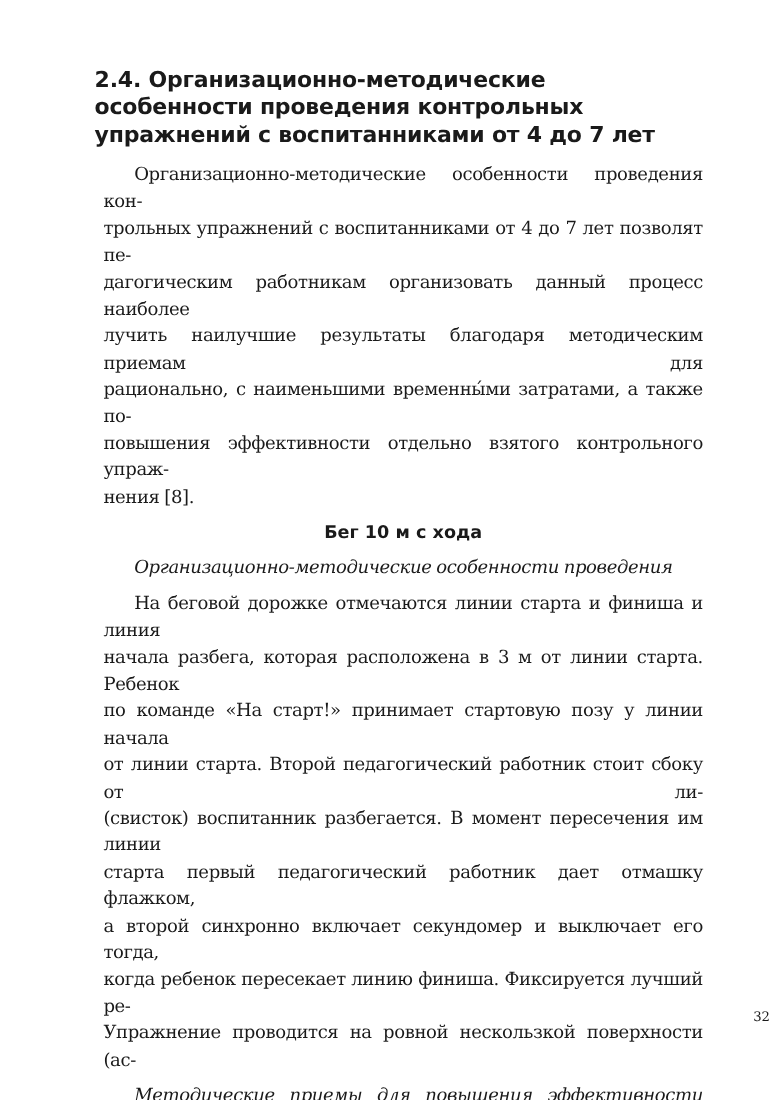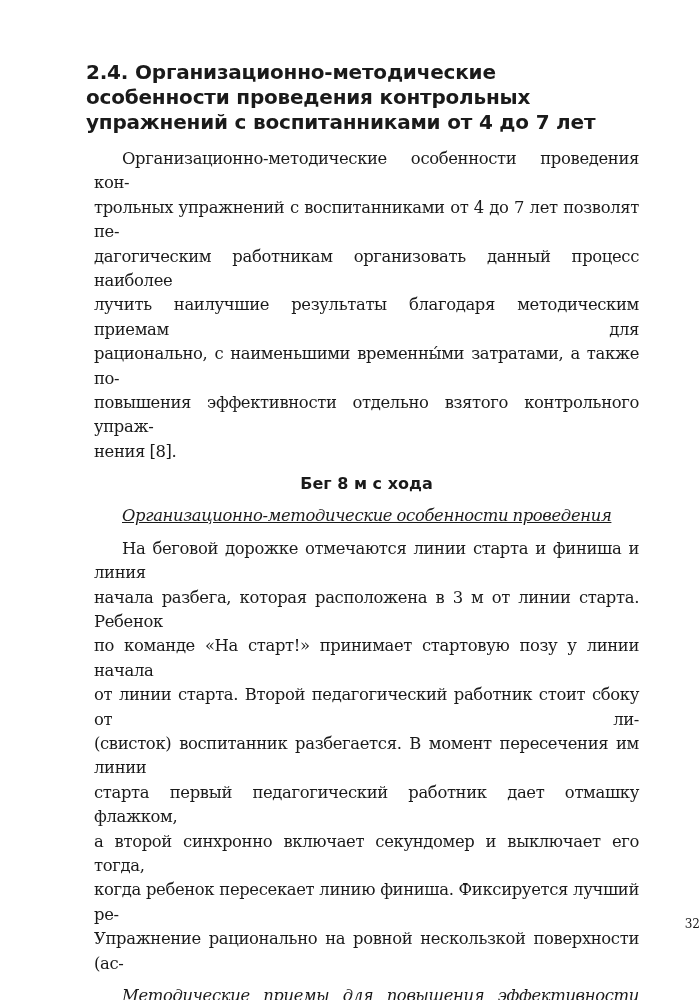--- a/index.html
+++ b/index.html
@@ -25,21 +25,21 @@
       word-spacing: -0.5px;
     }
     .sub {
       font-family: "DejaVu Sans", sans-serif;
       font-weight: bold;
       font-size: 16px;
       line-height: 24px;
       text-align: center;
       margin: 8px 0 4px 0;
     }
-    .it { font-style: italic; text-indent: 28px; text-decoration: underline; }
+    .it { font-style: italic; text-indent: 28px; }
     .line { display: block; text-align: justify; text-align-last: justify; }
     .line.last { text-align-last: left; }
     .pnum {
       position: absolute; left: 0; right: 0; top: 917px;
       font-family: "DejaVu Serif", serif; font-size: 12px; text-align: right; padding-left: 24px;
     }
   </style>
 </head>
 <body>
 
@@ -53,34 +53,34 @@
   <div class="p">
     <span class="line" style="text-indent:28px">Организационно-методические особенности проведения кон-</span>
     <span class="line">трольных упражнений с воспитанниками от 4 до 7 лет позволят пе-</span>
     <span class="line">дагогическим работникам организовать данный процесс наиболее</span>
     <span class="line">лучить наилучшие результаты благодаря методическим приемам для</span>
     <span class="line">рационально, с наименьшими временны́ми затратами, а также по-</span>
     <span class="line">повышения эффективности отдельно взятого контрольного упраж-</span>
     <span class="line last">нения [8].</span>
   </div>
 
-  <div class="sub">Бег 8 м с хода</div>
+  <div class="sub">Бег 10 м с хода</div>
 
   <div class="p it">Организационно-методические особенности проведения</div>
 
   <div class="p">
     <span class="line" style="text-indent:28px">На беговой дорожке отмечаются линии старта и финиша и линия</span>
     <span class="line">начала разбега, которая расположена в 3 м от линии старта. Ребенок</span>
     <span class="line">по команде «На старт!» принимает стартовую позу у линии начала</span>
     <span class="line">от линии старта. Второй педагогический работник стоит сбоку от ли-</span>
     <span class="line">(свисток) воспитанник разбегается. В момент пересечения им линии</span>
     <span class="line">старта первый педагогический работник дает отмашку флажком,</span>
     <span class="line">а второй синхронно включает секундомер и выключает его тогда,</span>
     <span class="line">когда ребенок пересекает линию финиша. Фиксируется лучший ре-</span>
-    <span class="line">Упражнение рационально на ровной нескользкой поверхности (ас-</span>
+    <span class="line">Упражнение проводится на ровной нескользкой поверхности (ас-</span>
   </div>
 
   <div class="p" style="font-style:italic">
     <span class="line" style="text-indent:28px">Методические приемы для повышения эффективности контроль-</span>
     <span class="line last">ного упражнения</span>
   </div>
 
 </div>
 
 <div class="pnum">32</div>

